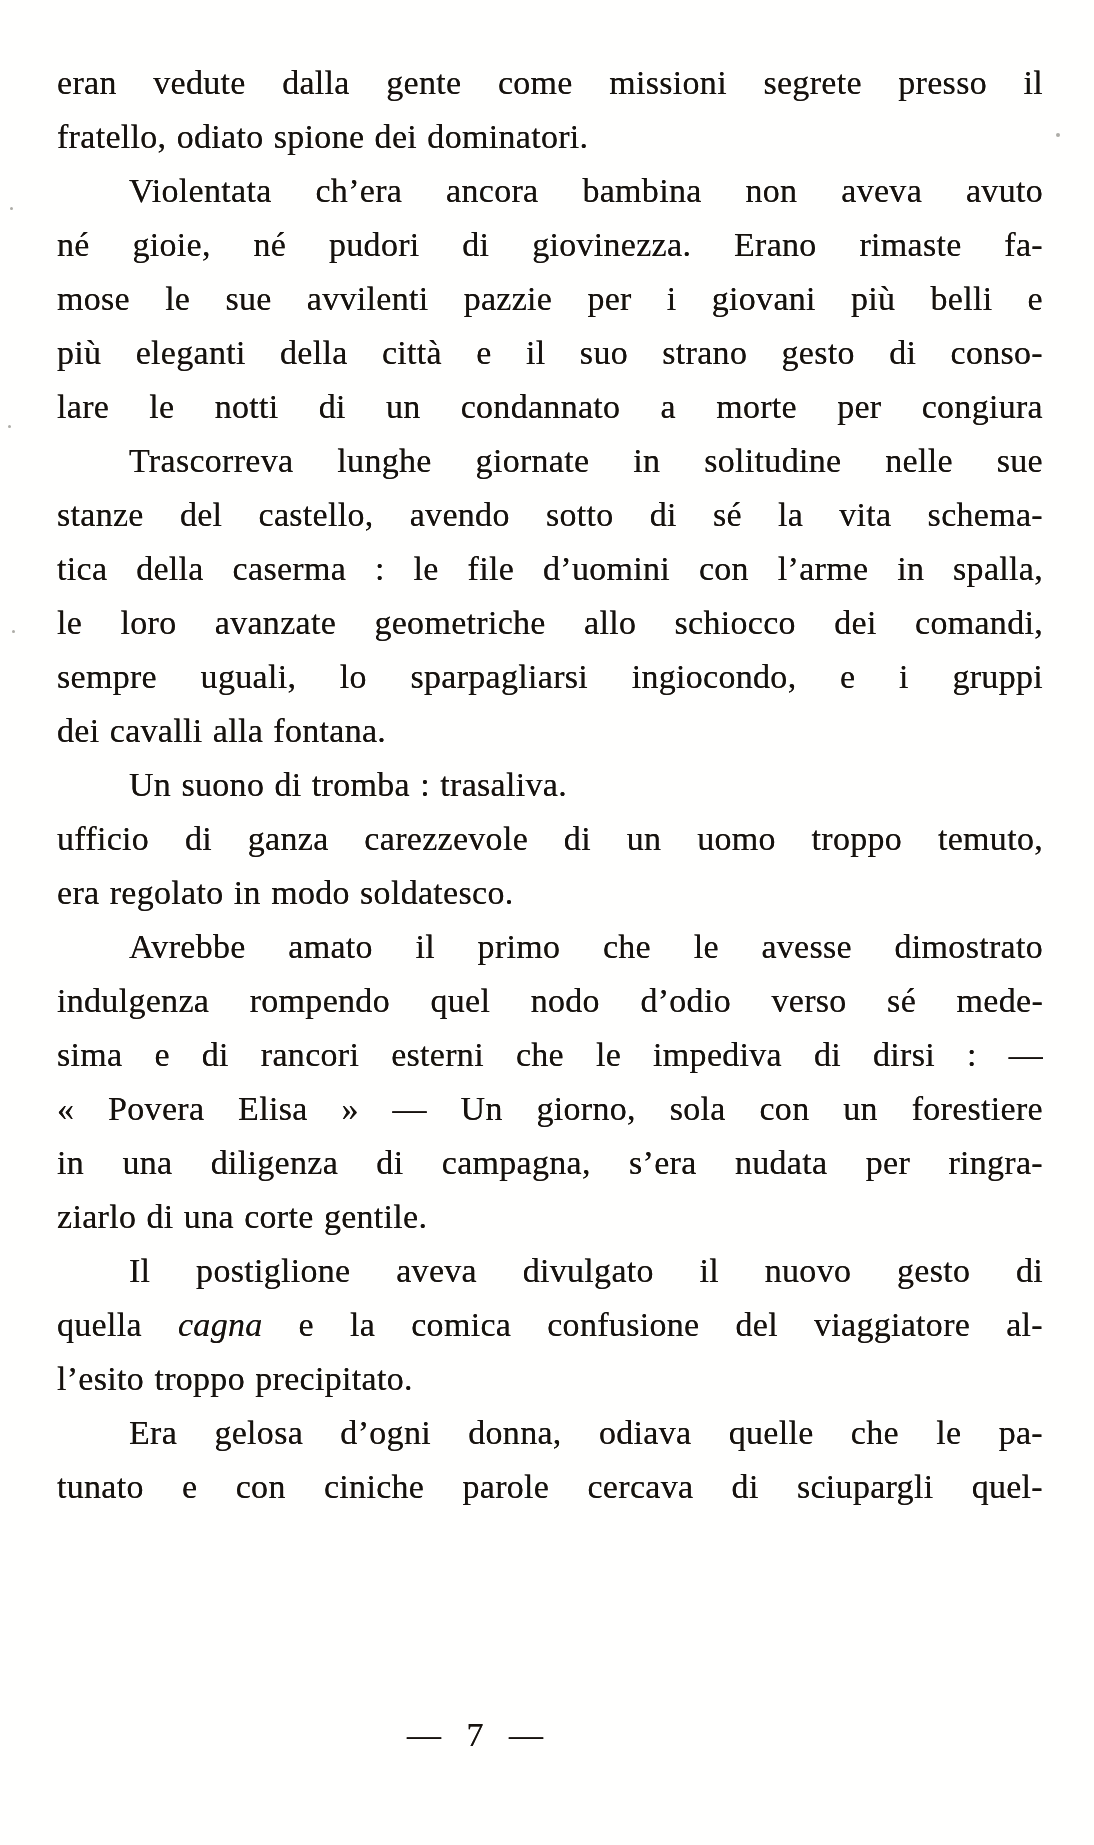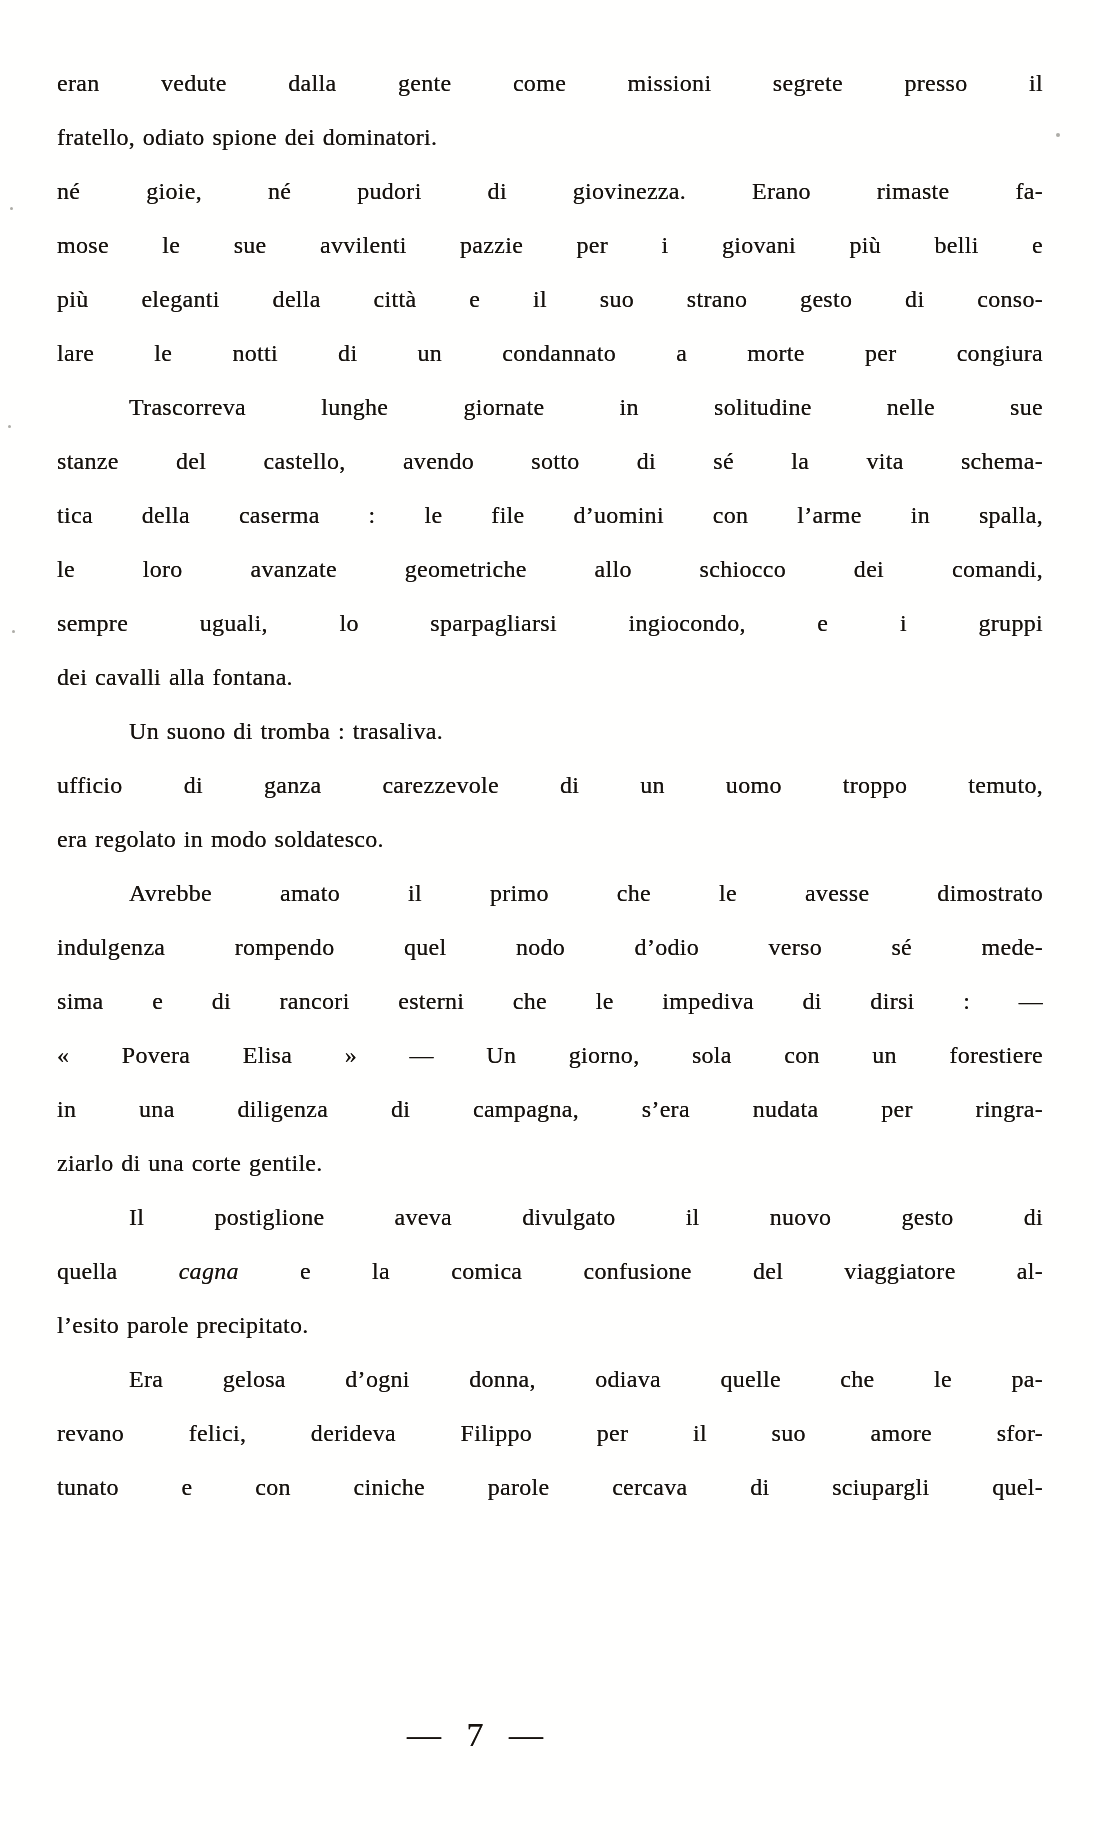--- a/index.html
+++ b/index.html
@@ -13,21 +13,21 @@
     width: 1094px; height: 1845px;
     background: #fffffe;
     overflow: hidden;
     color: #16120e;
   }
   .text-block {
     position: absolute;
     left: 57px; top: 56px; width: 986px;
   }
   .line {
-    font-size: 24px;
+    font-size: 34px;
     line-height: 54px;
     text-align: justify;
     text-align-last: justify;
     text-justify: inter-word;
     letter-spacing: 0.3px;
     word-spacing: 1.5px;
     text-shadow: 0 0 0.6px rgba(22, 17, 12, 0.85);
     white-space: normal;
   }
   .line.last { text-align-last: left; }
@@ -56,20 +56,21 @@
 </head>
 <body>
 
 <div class="page">
   <div class="text-block">
       <div>
         <div class="line"><span>eran vedute dalla gente come missioni segrete presso il</span></div>
         <div class="line last"><span>fratello, odiato spione dei dominatori.</span></div>
       </div>
       <div>
+        <div class="line indent"><span>Violentata ch’era ancora bambina non aveva avuto</span></div>
         <div class="line"><span>né gioie, né pudori di giovinezza. Erano rimaste fa-</span></div>
         <div class="line"><span>mose le sue avvilenti pazzie per i giovani più belli e</span></div>
         <div class="line"><span>più eleganti della città e il suo strano gesto di conso-</span></div>
         <div class="line"><span>lare le notti di un condannato a morte per congiura</span></div>
       </div>
       <div>
         <div class="line indent"><span>Trascorreva lunghe giornate in solitudine nelle sue</span></div>
         <div class="line"><span>stanze del castello, avendo sotto di sé la vita schema-</span></div>
         <div class="line"><span>tica della caserma : le file d’uomini con l’arme in spalla,</span></div>
         <div class="line"><span>le loro avanzate geometriche allo schiocco dei comandi,</span></div>
@@ -87,25 +88,24 @@
         <div class="line indent"><span>Avrebbe amato il primo che le avesse dimostrato</span></div>
         <div class="line"><span>indulgenza rompendo quel nodo d’odio verso sé mede-</span></div>
         <div class="line"><span>sima e di rancori esterni che le impediva di dirsi : —</span></div>
         <div class="line"><span>« Povera Elisa » — Un giorno, sola con un forestiere</span></div>
         <div class="line"><span>in una diligenza di campagna, s’era nudata per ringra-</span></div>
         <div class="line last"><span>ziarlo di una corte gentile.</span></div>
       </div>
       <div>
         <div class="line indent"><span>Il postiglione aveva divulgato il nuovo gesto di</span></div>
         <div class="line"><span>quella </span><span class="italic">cagna</span><span> e la comica confusione del viaggiatore al-</span></div>
-        <div class="line last"><span>l’esito parole precipitato.</span></div>
+        <div class="line last"><span>l’esito troppo precipitato.</span></div>
       </div>
       <div>
         <div class="line indent"><span>Era gelosa d’ogni donna, odiava quelle che le pa-</span></div>
-        <div class="line"><span>revano felici, derideva Filippo per il suo amore sfor-</span></div>
         <div class="line"><span>tunato e con ciniche parole cercava di sciupargli quel-</span></div>
       </div>
     </div>
 
   <div class="footer">
     <span>— 7 —</span>
   </div>
 
   <div class="speck s1"></div>
   <div class="speck s2"></div>

